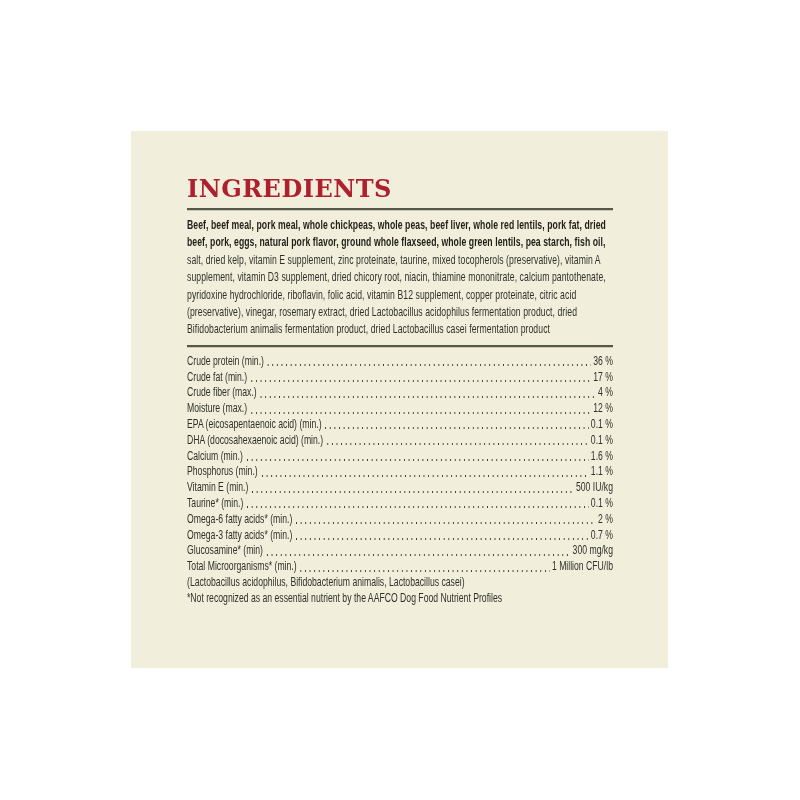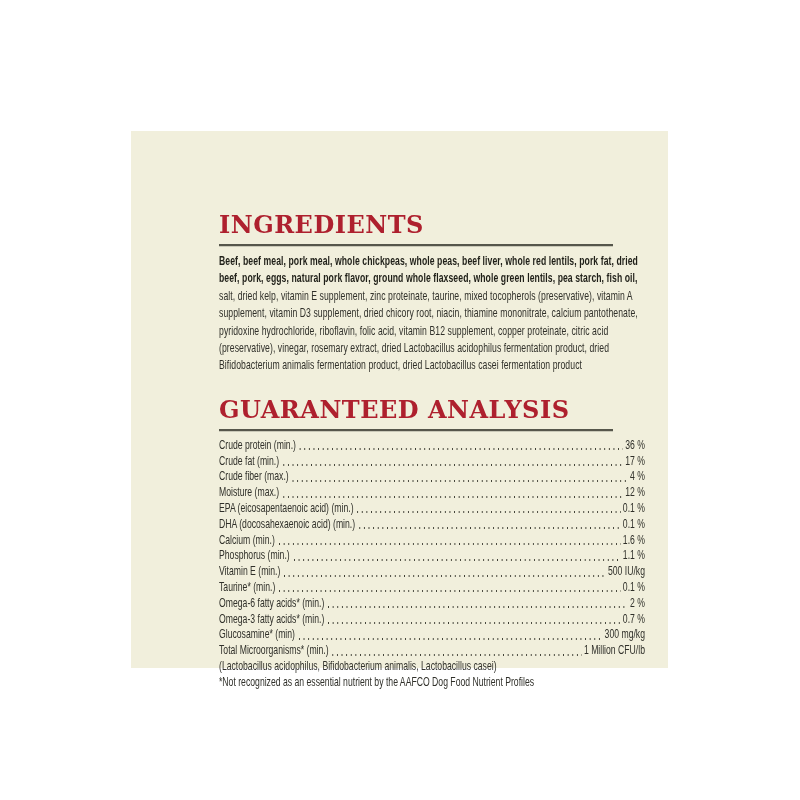--- a/index.html
+++ b/index.html
@@ -13,22 +13,21 @@
   }
   .label-panel {
     position: absolute;
     left: 131px;
     top: 131px;
     width: 537px;
     height: 537px;
     background: #F1EFDC;
   }
   .inner {
-    padding: 45px 55px 0 88px;
-    margin-top: 36px;
+    padding: 45px 55px 0 56px;
   }
   .hd {
     margin: 0;
     font-family: "DejaVu Serif", "Liberation Serif", serif;
     font-weight: 700;
     font-size: 24px;
     line-height: 26px;
     letter-spacing: 0.5px;
     color: #AE202E;
   }
@@ -90,21 +89,20 @@
     <section>
       <h1 class="hd">INGREDIENTS</h1>
       <div class="rule"></div>
       <div class="condense">
         <p class="para"><b>Beef, beef meal, pork meal, whole chickpeas, whole peas, beef liver, whole red lentils, pork fat, dried beef, pork, eggs, natural pork flavor, ground whole flaxseed, whole green lentils, pea starch, fish oil,</b>
 <span>salt, dried kelp, vitamin E supplement, zinc proteinate, taurine, mixed tocopherols (preservative), vitamin A supplement, vitamin D3 supplement, dried chicory root, niacin, thiamine mononitrate, calcium pantothenate, pyridoxine hydrochloride, riboflavin, folic acid, vitamin B12 supplement, copper proteinate, citric acid (preservative), vinegar, rosemary extract, dried Lactobacillus acidophilus fermentation product, dried Bifidobacterium animalis fermentation product, dried Lactobacillus casei fermentation product</span></p>
       </div>
     </section>
 
     <section>
-      <h1 class="hd ga-hd">GUARANTEED ANALYSIS</h1>
       <div class="rule"></div>
 
       <div class="condense rows">
         <div class="row">
           <span class="rlabel">Crude protein (min.)</span>
           <span class="leader"></span>
           <span class="rvalue">36 %</span>
         </div>
         <div class="row">
           <span class="rlabel">Crude fat (min.)</span>

